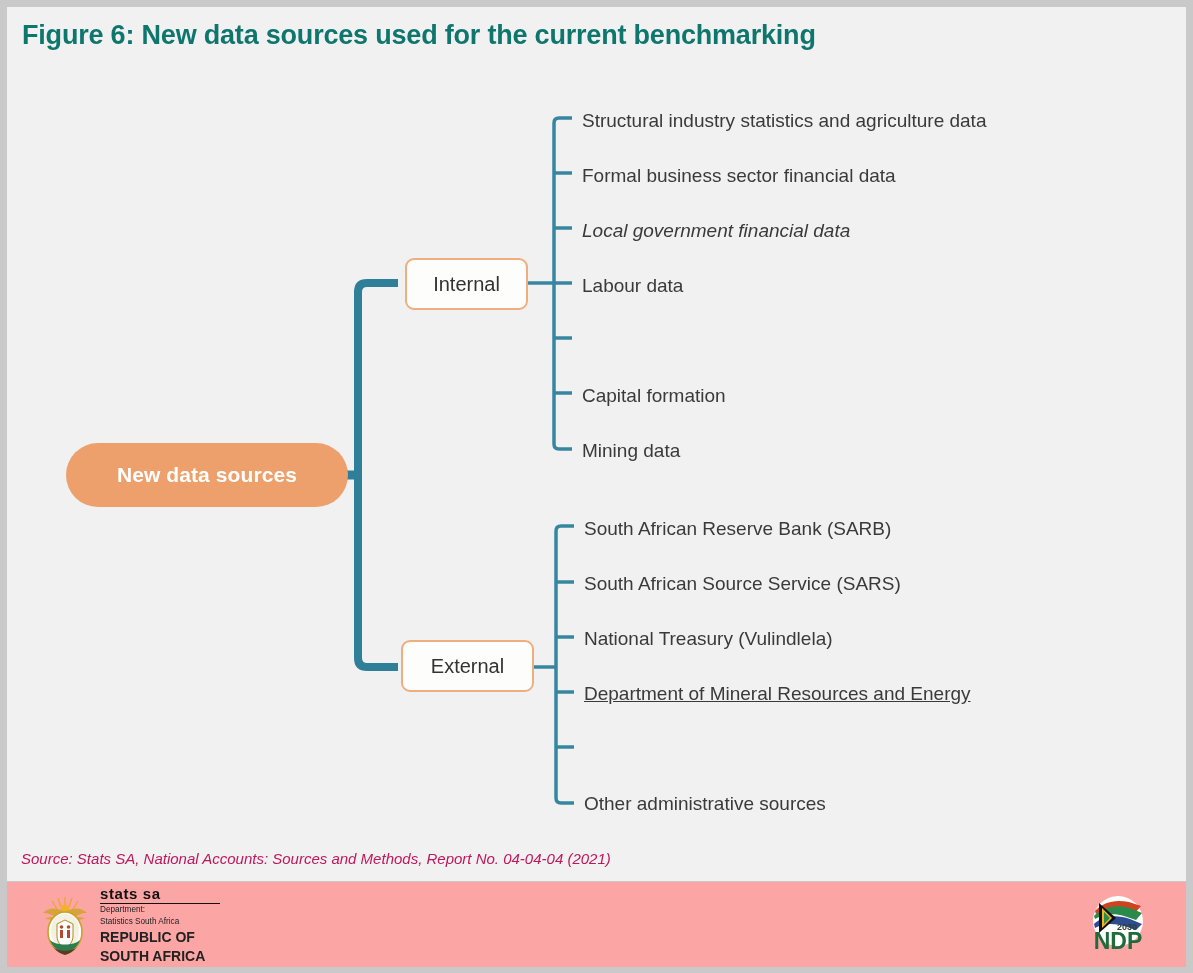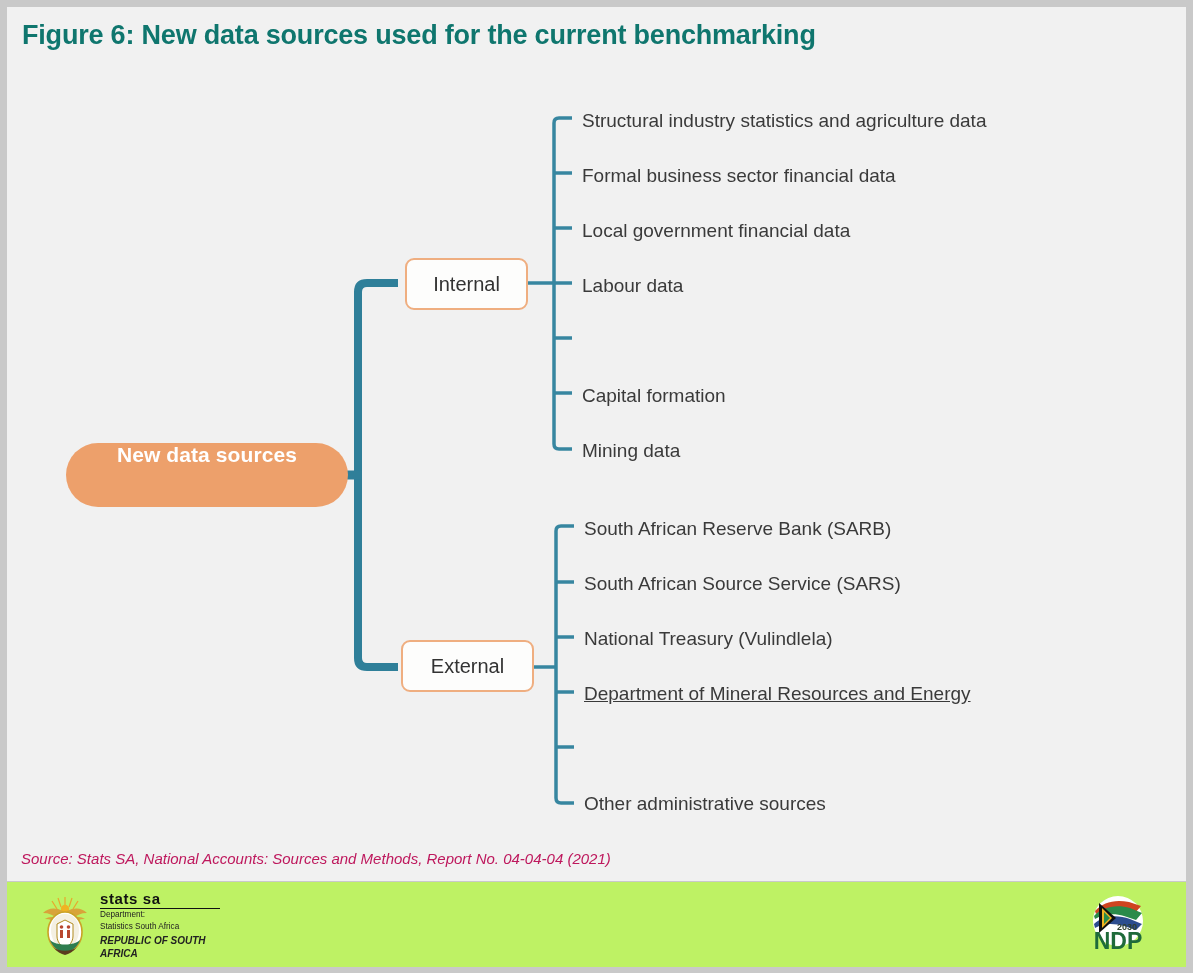--- a/index.html
+++ b/index.html
@@ -79,20 +79,21 @@
   
   #root-node {
     position: absolute;
     left: 59px;
     top: 373px;
     width: 282px;
     height: 64px;
     border-radius: 32px;
     background: #eda06b;
     display: flex;
+    align-items: center;
     justify-content: center;
   }
   #root-node .root-label {
     color: #ffffff;
     font-size: 21px;
     font-weight: bold;
     letter-spacing: 0.1px;
   }
 
   
@@ -143,21 +144,21 @@
     white-space: nowrap;
   }
 
   
   #footer {
     position: absolute;
     left: 7px;
     top: 881px;
     width: 1179px;
     height: 86px;
-    background: #bef264;
+    background: #fca5a5;
     border-top: 1px solid #c9c9c9;
     box-sizing: border-box;
   }
   #statssa-logo {
     position: absolute;
     left: 32px;
     top: 10px;
     width: 200px;
     height: 66px;
     display: flex;
@@ -184,22 +185,21 @@
     width: 120px;
   }
   .statssa-sub {
     font-size: 8.2px;
     color: #222222;
     line-height: 1.32;
     margin-top: 1px;
   }
   .statssa-sub.bold {
     font-weight: bold;
-    font-size: 10px;
-    font-style: italic;
+    font-size: 14px;
   }
   #ndp-logo {
     position: absolute;
     left: 1078px;
     top: 9px;
     width: 66px;
     height: 66px;
   }
 </style>
 </head>
@@ -250,21 +250,21 @@
     <div id="branch-internal" class="branch-node">
       <span class="branch-label">Internal</span>
     </div>
 
     <div id="branch-external" class="branch-node">
       <span class="branch-label">External</span>
     </div>
 
     <div class="leaf-label" style="left:575px; top:41px;">Structural industry statistics and agriculture data</div>
     <div class="leaf-label" style="left:575px; top:96px;">Formal business sector financial data</div>
-    <div class="leaf-label" style="left:575px; top:151px;">Local government financial data</div>
+    <div class="leaf-label" style="left:575px; top:151px;font-style:italic;">Local government financial data</div>
     <div class="leaf-label" style="left:575px; top:206px;">Labour data</div>
     <div class="leaf-label" style="left:575px; top:316px;">Capital formation</div>
     <div class="leaf-label" style="left:575px; top:371px;">Mining data</div>
 
     <div class="leaf-label" style="left:577px; top:449px;">South African Reserve Bank (SARB)</div>
     <div class="leaf-label" style="left:577px; top:504px;">South African Source Service (SARS)</div>
     <div class="leaf-label" style="left:577px; top:559px;">National Treasury (Vulindlela)</div>
     <div class="leaf-label" style="left:577px; top:614px;text-decoration:underline;">Department of Mineral Resources and Energy</div>
     <div class="leaf-label" style="left:577px; top:724px;">Other administrative sources</div>
 

